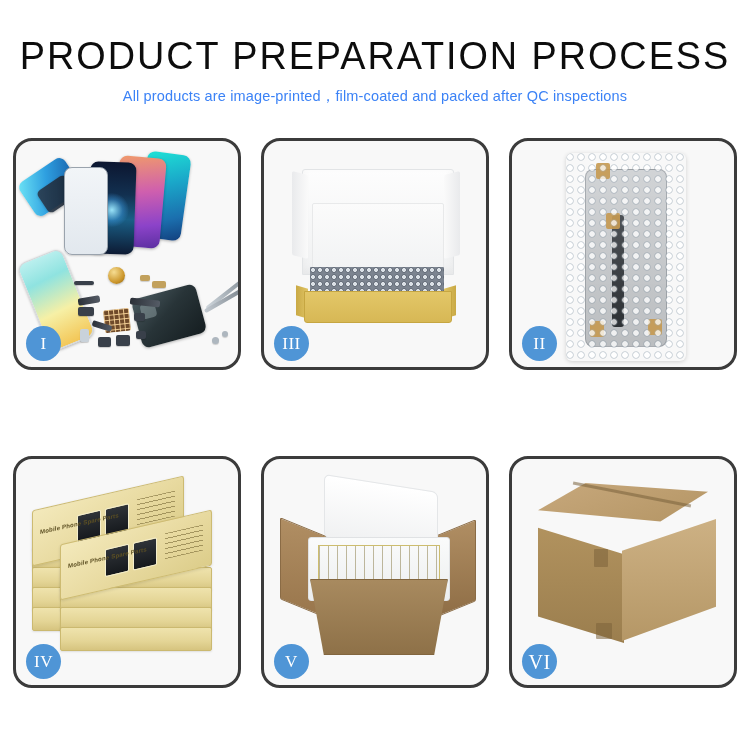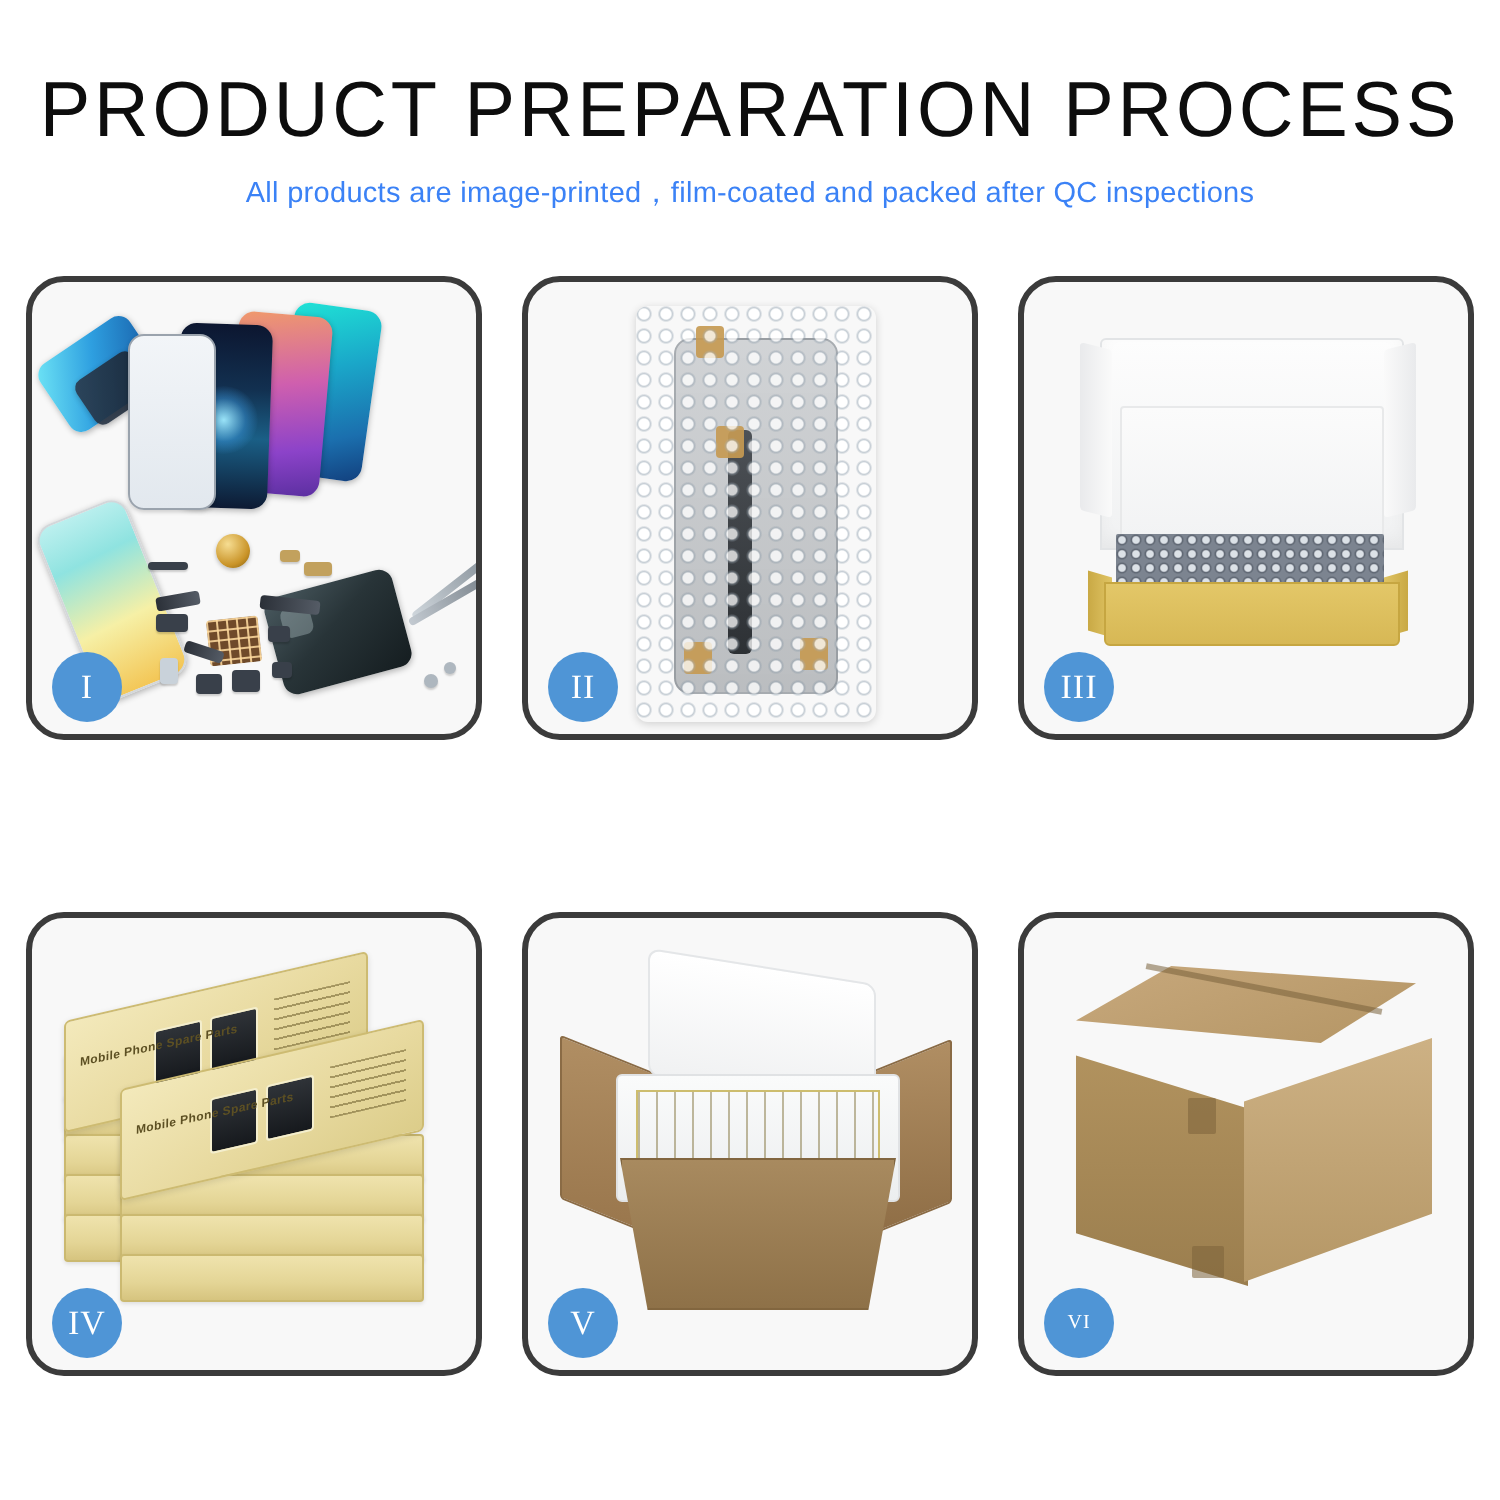--- a/index.html
+++ b/index.html
@@ -94,21 +94,21 @@
     display: flex;
     align-items: center;
     justify-content: center;
     font-family: "Liberation Serif", serif;
     font-size: 17px;
     letter-spacing: 0.5px;
     line-height: 1;
     z-index: 40;
     user-select: none;
   }
-  .badge.wide { font-size: 10px; }
+  .badge.wide { font-size: 20px; }
 
   
   .ph {
     position: absolute;
     border-radius: 7px;
     box-shadow: 0 1px 3px rgba(0,0,0,0.30);
     overflow: hidden;
   }
   .ph-b {
     width: 44px; height: 86px;
@@ -513,53 +513,53 @@
         <div class="tweezer2"></div>
         <div class="prt" style="left:196px;top:196px;width:7px;height:7px;border-radius:50%;background:#aeb7bf;"></div>
         <div class="prt" style="left:206px;top:190px;width:6px;height:6px;border-radius:50%;background:#aeb7bf;"></div>
       </div>
       <div class="badge">I</div>
       <span class="sr">Mobile phone LCD screens, glass and disassembled spare parts laid out</span>
     </div>
 
     <div class="panel">
       <div class="panel-stage">
-        <div class="bubble-bag">
-          <div class="bag-screen"></div>
-          <div class="bag-flex"></div>
-          <div class="bag-conn" style="left:30px;top:10px;"></div>
-          <div class="bag-conn" style="left:40px;top:60px;"></div>
-          <div class="bag-conn" style="left:24px;top:168px;"></div>
-          <div class="bag-conn" style="left:82px;top:166px;"></div>
-          <div class="bag-dots"></div>
-        </div>
-      </div>
-      <div class="badge">II</div>
-      <span class="sr">Single screen sealed inside a bubble wrap bag</span>
-    </div>
-
-    <div class="panel">
-      <div class="panel-stage">
         <div class="p3-wrap">
           <div class="p3-lid"></div>
           <div class="p3-lid-l"></div>
           <div class="p3-lid-r"></div>
           <div class="p3-foam"></div>
           <div class="p3-inner"></div>
           <div class="p3-sideL"></div>
           <div class="p3-sideR"></div>
           <div class="p3-front"></div>
         </div>
       </div>
       <div class="badge">III</div>
       <span class="sr">Open yellow mailer box with foam lining and bubble-wrapped contents</span>
     </div>
 
     <div class="panel">
       <div class="panel-stage">
+        <div class="bubble-bag">
+          <div class="bag-screen"></div>
+          <div class="bag-flex"></div>
+          <div class="bag-conn" style="left:30px;top:10px;"></div>
+          <div class="bag-conn" style="left:40px;top:60px;"></div>
+          <div class="bag-conn" style="left:24px;top:168px;"></div>
+          <div class="bag-conn" style="left:82px;top:166px;"></div>
+          <div class="bag-dots"></div>
+        </div>
+      </div>
+      <div class="badge">II</div>
+      <span class="sr">Single screen sealed inside a bubble wrap bag</span>
+    </div>
+
+    <div class="panel">
+      <div class="panel-stage">
         <div class="p4">
           <div class="kbox" style="left:2px;  top:46px;"></div>
           <div class="kbox" style="left:2px;  top:66px;"></div>
           <div class="kbox" style="left:2px;  top:86px;"></div>
           <div class="kbox" style="left:2px;  top:106px;"></div>
           <div class="kbox" style="left:2px;  top:126px;"></div>
 
           <div class="klid" style="left:2px; top:12px;">
             <div class="kwin" style="left:44px;"></div>
             <div class="kwin" style="left:72px;"></div>

